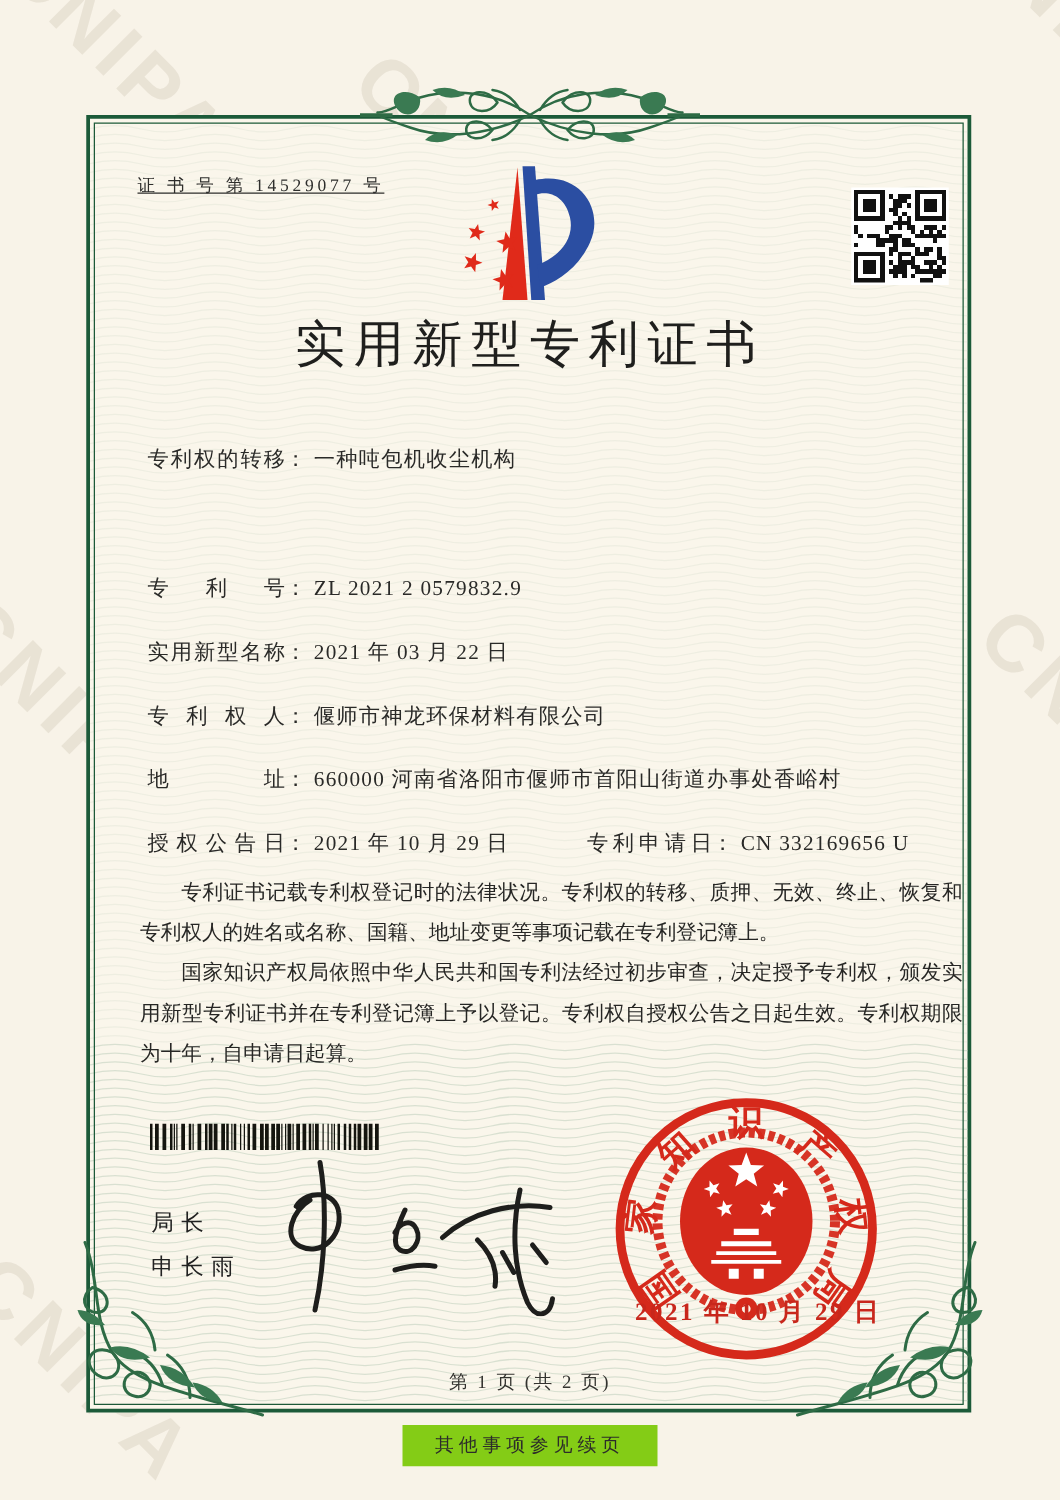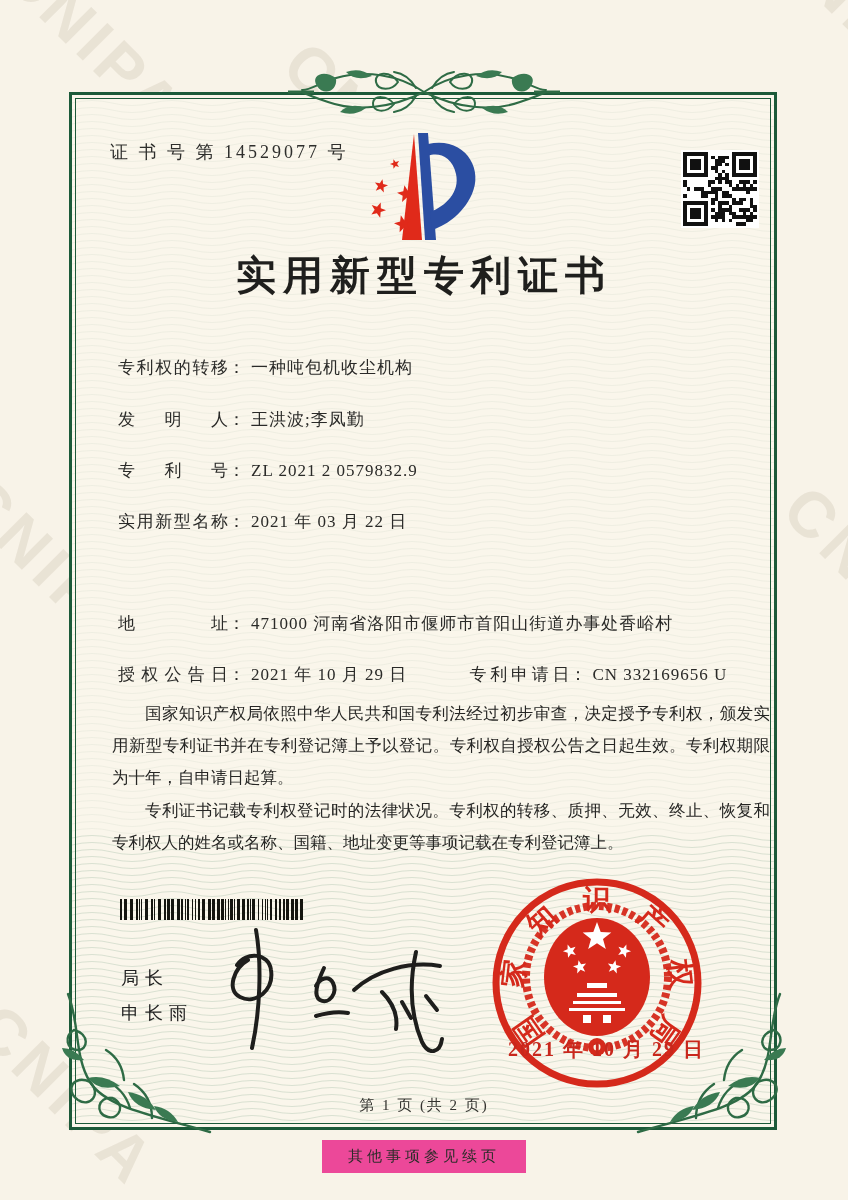--- a/index.html
+++ b/index.html
@@ -19,26 +19,26 @@
   .frame{
     position:absolute;left:69px;top:92px;width:708px;height:1038px;
     border:3px solid #1c5a39;box-sizing:border-box;background:#faf6eb;
   }
   .frame-inner{
     position:absolute;left:3px;top:3px;right:3px;bottom:3px;
     border:1px solid #1c5a39;
   }
   #waves{position:absolute;left:0;top:0;width:100%;height:100%;}
   
-  .cert-no{position:absolute;left:110px;top:140px;font-size:18px;letter-spacing:3px;color:#2e2e2c;}
+  .cert-no{position:absolute;left:110px;top:140px;font-size:14px;letter-spacing:3px;color:#2e2e2c;text-decoration:underline;}
   .logo{position:absolute;left:348px;top:128px;width:140px;height:120px;}
   .qr-box{position:absolute;left:681px;top:150px;width:78px;height:78px;background:#fff;padding:2px;box-sizing:border-box;}
   .title{
     position:absolute;left:0;top:248px;width:848px;text-align:center;
-    font-size:40px;font-weight:bold;letter-spacing:7px;color:#1f1f1d;
+    font-size:40px;font-weight:normal;letter-spacing:7px;color:#1f1f1d;
   }
   
   .field{position:absolute;left:118px;font-size:17px;white-space:nowrap;}
   .flabel{display:inline-block;width:110px;text-align:justify;text-align-last:justify;vertical-align:bottom;}
   .colon{display:inline-block;margin-right:6px;}
   .fvalue{letter-spacing:1px;margin-top:20px;}
   .field2{margin-left:58px;}
   
   .body-text{
     position:absolute;left:112px;top:698px;width:658px;
@@ -52,21 +52,21 @@
   .director-name{position:absolute;left:121px;top:1001px;font-size:18px;letter-spacing:6px;color:#222;}
   .signature{position:absolute;left:212px;top:918px;width:250px;height:135px;}
   .seal{position:absolute;left:491px;top:877px;width:212px;height:212px;}
   .seal-date{
     position:absolute;left:508px;top:1036px;width:185px;text-align:center;
     font-size:20px;color:#c8271c;letter-spacing:2px;white-space:nowrap;font-weight:bold;
   }
   .page-footer{position:absolute;left:0;top:1096px;width:848px;text-align:center;font-size:15px;letter-spacing:2px;color:#33332f;}
   .cont-note{
     position:absolute;left:50%;top:1140px;transform:translateX(-50%);
-    background:#ec4899;padding:7px 26px;font-size:15px;letter-spacing:4px;color:#2c2c2a;white-space:nowrap;
+    background:#84cc16;padding:7px 26px;font-size:15px;letter-spacing:4px;color:#2c2c2a;white-space:nowrap;
   }
   .ornament{position:absolute;pointer-events:none;}
 </style>
 </head>
 <body>
 
 <div class="page">
 
   <div class="wm" style="left:-18px;top:4px;">CNIPA</div>
   <div class="wm" style="left:262px;top:96px;">CNIPA</div>
@@ -431,44 +431,44 @@
         <rect x="1" y="15" width="5" height="5" fill="#fff"></rect>
         <rect x="2" y="16" width="3" height="3" fill="#111"></rect>
       </svg>
   </div>
 
   <div class="title">实用新型专利证书</div>
 
   <div class="field" style="top:356px;">
     <span class="flabel">专利权的转移</span><span class="colon">：</span><span class="fvalue">一种吨包机收尘机构</span>
   </div>
-  <div class="field" style="top:408px;">
-    <span class="flabel">发明人</span><span class="colon">：</span><span class="fvalue">王洪波;李凤勤</span>
-  </div>
   <div class="field" style="top:459px;">
     <span class="flabel">专利号</span><span class="colon">：</span><span class="fvalue">ZL 2021 2 0579832.9</span>
   </div>
   <div class="field" style="top:510px;">
     <span class="flabel">实用新型名称</span><span class="colon">：</span><span class="fvalue">2021 年 03 月 22 日</span>
   </div>
+  <div class="field" style="top:561px;">
+    <span class="flabel">专利权人</span><span class="colon">：</span><span class="fvalue">偃师市神龙环保材料有限公司</span>
+  </div>
   <div class="field" style="top:612px;">
-    <span class="flabel">地址</span><span class="colon">：</span><span class="fvalue">471000 河南省洛阳市偃师市首阳山街道办事处香峪村</span>
+    <span class="flabel">地址</span><span class="colon">：</span><span class="fvalue">660000 河南省洛阳市偃师市首阳山街道办事处香峪村</span>
   </div>
   <div class="field" style="top:663px;">
     <span>
       <span class="flabel">授权公告日</span><span class="colon">：</span><span class="fvalue">2021 年 10 月 29 日</span>
     </span>
     <span class="field2">
       <span class="flabel" style="width:100px;">专利申请日</span><span class="colon">：</span><span class="fvalue">CN 332169656 U</span>
     </span>
   </div>
 
   <div class="body-text">
+    <p>专利证书记载专利权登记时的法律状况。专利权的转移、质押、无效、终止、恢复和专利权人的姓名或名称、国籍、地址变更等事项记载在专利登记簿上。</p>
     <p>国家知识产权局依照中华人民共和国专利法经过初步审查，决定授予专利权，颁发实用新型专利证书并在专利登记簿上予以登记。专利权自授权公告之日起生效。专利权期限为十年，自申请日起算。</p>
-    <p>专利证书记载专利权登记时的法律状况。专利权的转移、质押、无效、终止、恢复和专利权人的姓名或名称、国籍、地址变更等事项记载在专利登记簿上。</p>
   </div>
 
   <div class="barcode" id="barcode">
       <span style="width: 2px; margin-right: 2px;"></span>
       <span style="width: 3px; margin-right: 3px;"></span>
       <span style="width: 3px; margin-right: 3px;"></span>
       <span style="width: 2px; margin-right: 1px;"></span>
       <span style="width: 1px; margin-right: 1px;"></span>
       <span style="width: 1px; margin-right: 3px;"></span>
       <span style="width: 3px; margin-right: 3px;"></span>

